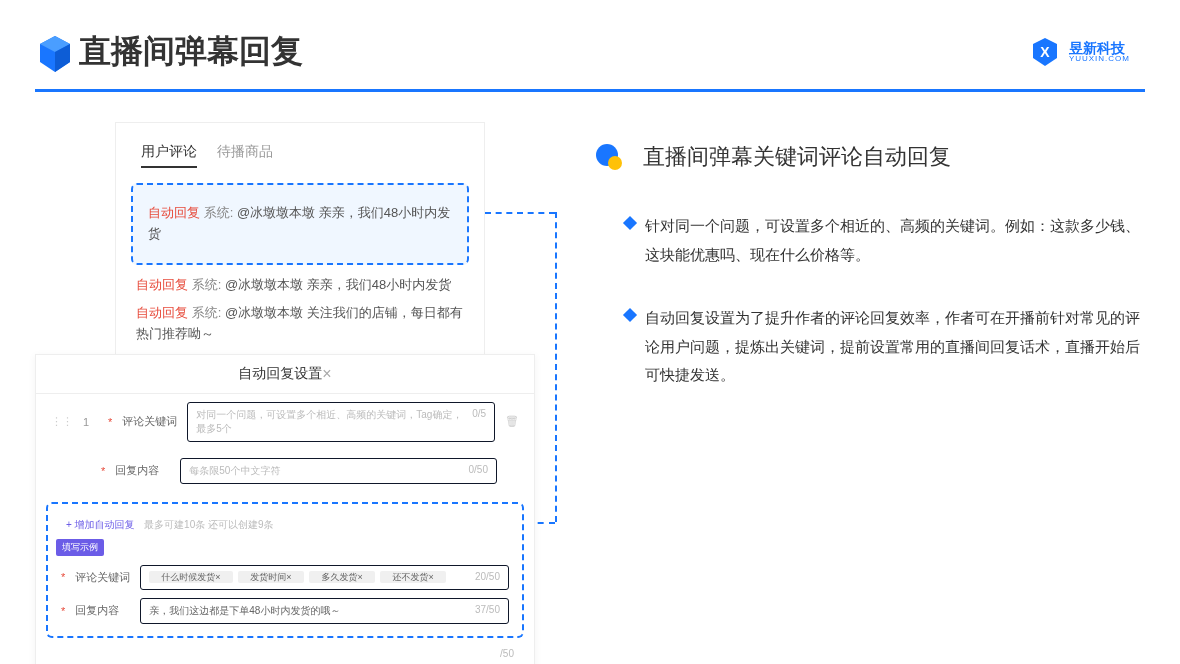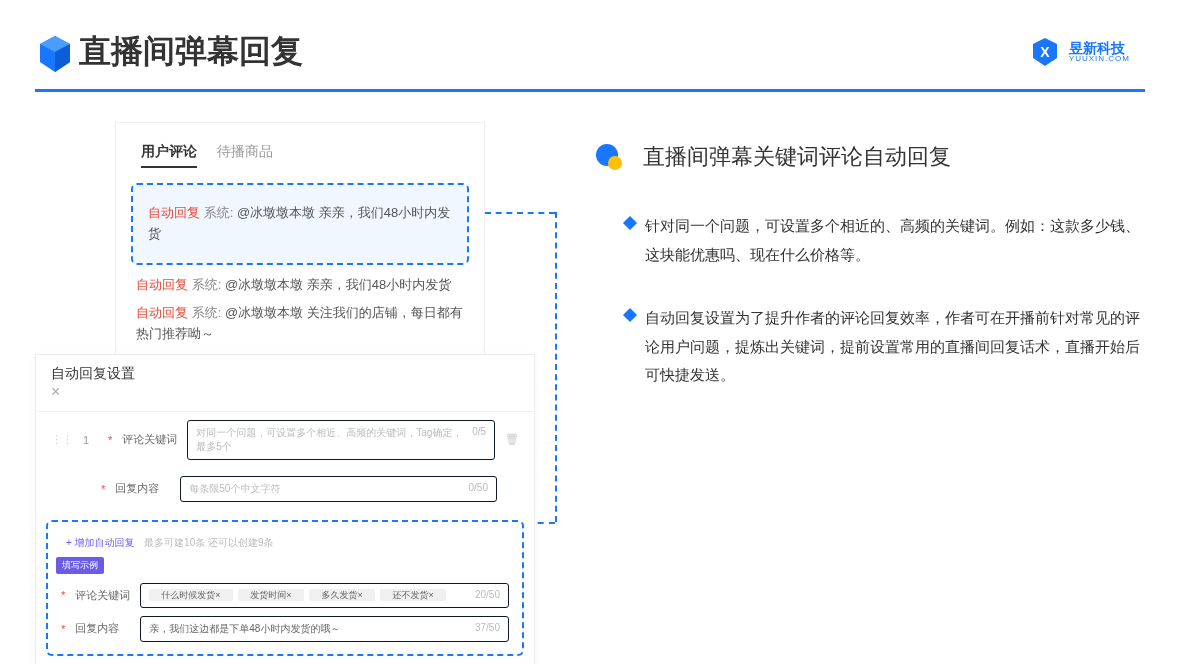--- a/index.html
+++ b/index.html
@@ -15,30 +15,30 @@
 .logo-name { font-size: 14px; font-weight: bold; color: #1976ff; }
 .logo-url { font-size: 8px; color: #1976ff; letter-spacing: 1px; text-align: center; }
 .divider { height: 3px; background: #1976ff; margin: 0 35px 30px 35px; }
 
 .content { display: flex; padding: 0 35px; gap: 40px; }
 .left-panel { width: 520px; position: relative; }
 
 .comments-card { background: #fff; border: 1px solid #eee; padding: 20px 15px; margin-left: 80px; width: 370px; z-index: 2; position: relative; }
 .tabs { display: flex; gap: 20px; margin-bottom: 15px; padding-left: 10px; }
 .tab { font-size: 14px; color: #999; padding-bottom: 5px; }
-.tab.active { color: #333; font-weight: bold; border-bottom: 2px solid #333; }
+.tab.active { color: #333; font-weight: normal; border-bottom: 2px solid #333; }
 
 .highlight-box { border: 2px dashed #1976ff; border-radius: 6px; background: #f0f7ff; padding: 10px; margin: 10px 0; position: relative; }
 .comment-line { font-size: 13px; line-height: 1.6; margin: 8px 5px; color: #666; }
 .auto-reply-tag { color: #e74c3c; font-weight: 500; }
 .sys-tag { color: #888; }
 .msg-text { color: #555; }
 
 .settings-card { background: #fff; border: 1px solid #eee; margin-top: -20px; width: 500px; padding: 0; z-index: 3; position: relative; box-shadow: 0 2px 8px rgba(0,0,0,0.05); }
-.settings-header { display: flex; justify-content: center; padding: 10px 15px; border-bottom: 1px solid #eee; font-size: 14px; color: #333; font-weight: 500; flex-direction: column; }
+.settings-header { display: flex; justify-content: center; padding: 10px 15px; border-bottom: 1px solid #eee; font-size: 14px; color: #333; font-weight: 500; }
 .close-x { color: #aaa; cursor: pointer; font-size: 16px; }
 
 .form-row { display: flex; align-items: center; gap: 10px; padding: 8px 15px; font-size: 11px; }
 .row-num { width: 15px; color: #999; }
 .required { color: #e74c3c; }
 .field-label { color: #666; width: 55px; }
 .field-input { flex: 1; border: 1px solid #0f172a; border-radius: 3px; padding: 5px 8px; color: #bbb; font-size: 10px; display: flex; justify-content: space-between; }
 .field-counter { color: #bbb; font-size: 10px; }
 .trash { color: #ccc; }
 

